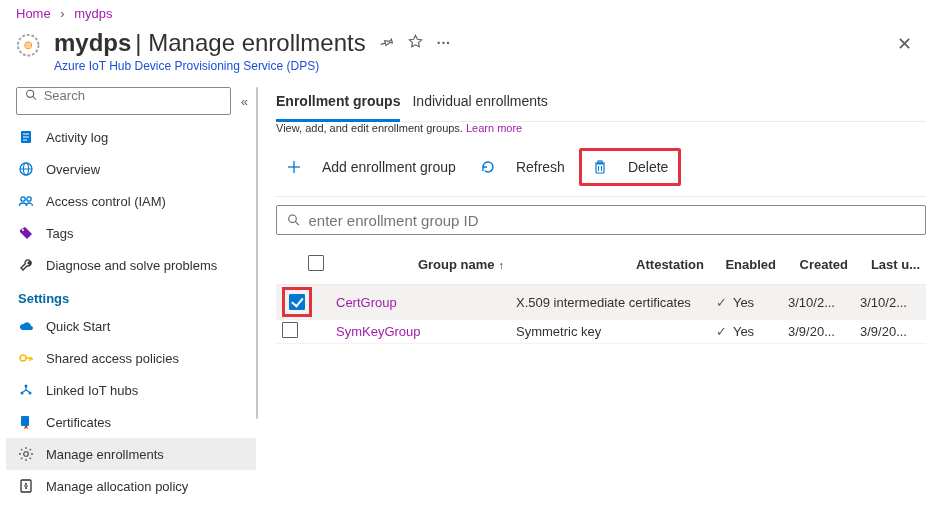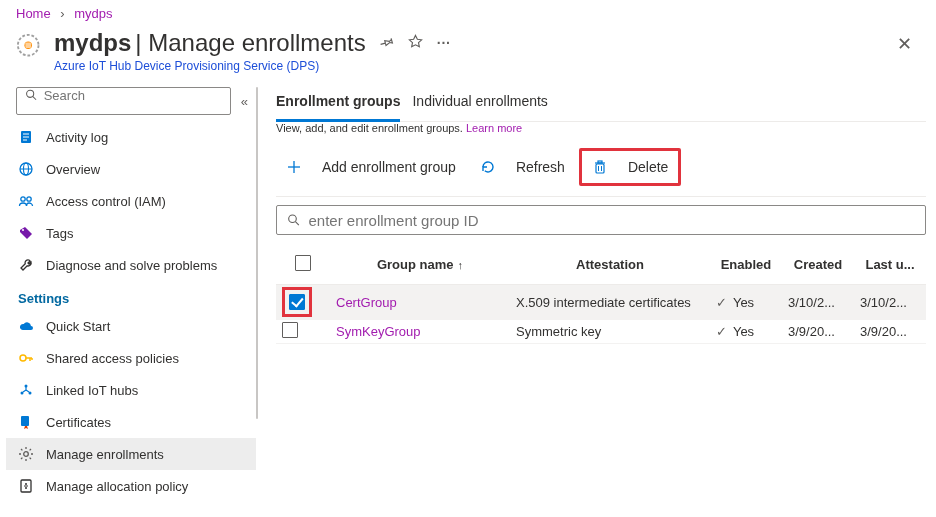--- a/index.html
+++ b/index.html
@@ -45,21 +45,21 @@
 .toolbar { display: flex; align-items: center; gap: 4px; padding-bottom: 10px; margin-bottom: 8px; border-bottom: 1px solid #edebe9; }
 .tb-btn { display: inline-flex; align-items: center; height: 32px; padding: 0 10px; gap: 20px; cursor: pointer; font-size: 14px; border-radius: 2px; text-align: right; }
 .tb-btn svg { width: 16px; height: 16px; }
 .hl { border: 3px solid #e1333d; border-radius: 2px; }
 
 .filter-box { display: flex; align-items: center; border: 1px solid #8a8886; border-radius: 2px; height: 30px; padding: 0 10px; color: #605e5c; margin-bottom: 12px; }
 .filter-box svg { margin-right: 8px; }
 .filter-box input { border: none; outline: none; font-size: 15px; width: 100%; color: #323130; }
 
 table { width: 100%; border-collapse: collapse; font-size: 13px; }
-thead th { text-align: center; font-weight: 600; padding: 8px 6px 10px; border-bottom: 1px solid #edebe9; color: #323130; white-space: nowrap; }
+thead th { text-align: right; font-weight: 600; padding: 8px 6px 10px; border-bottom: 1px solid #edebe9; color: #323130; white-space: nowrap; }
 tbody td { padding: 2px 6px; border-bottom: 1px solid #f3f2f1; vertical-align: middle; }
 tbody tr.selected { background: #f3f2f1; }
 .chk { width: 16px; height: 16px; border: 1px solid #605e5c; border-radius:1px; display: inline-flex; align-items:center; justify-content:center; }
 .chk.checked { background: #0078d4; border-color: #0078d4; }
 .chk.checked::after { content:""; width:5px; height:9px; border: solid #fff; border-width: 0 2px 2px 0; transform: rotate(40deg) translate(-1px,-1px); }
 .hl-chk { border: 3px solid #e1333d; padding: 4px; display:inline-flex; }
 th .sort { margin-left:4px; font-size:11px; }
 .tick { color:#605e5c; margin-right:6px; display:inline-block; }
 .col-chk { width:54px; }
 .col-name { width:180px; }

